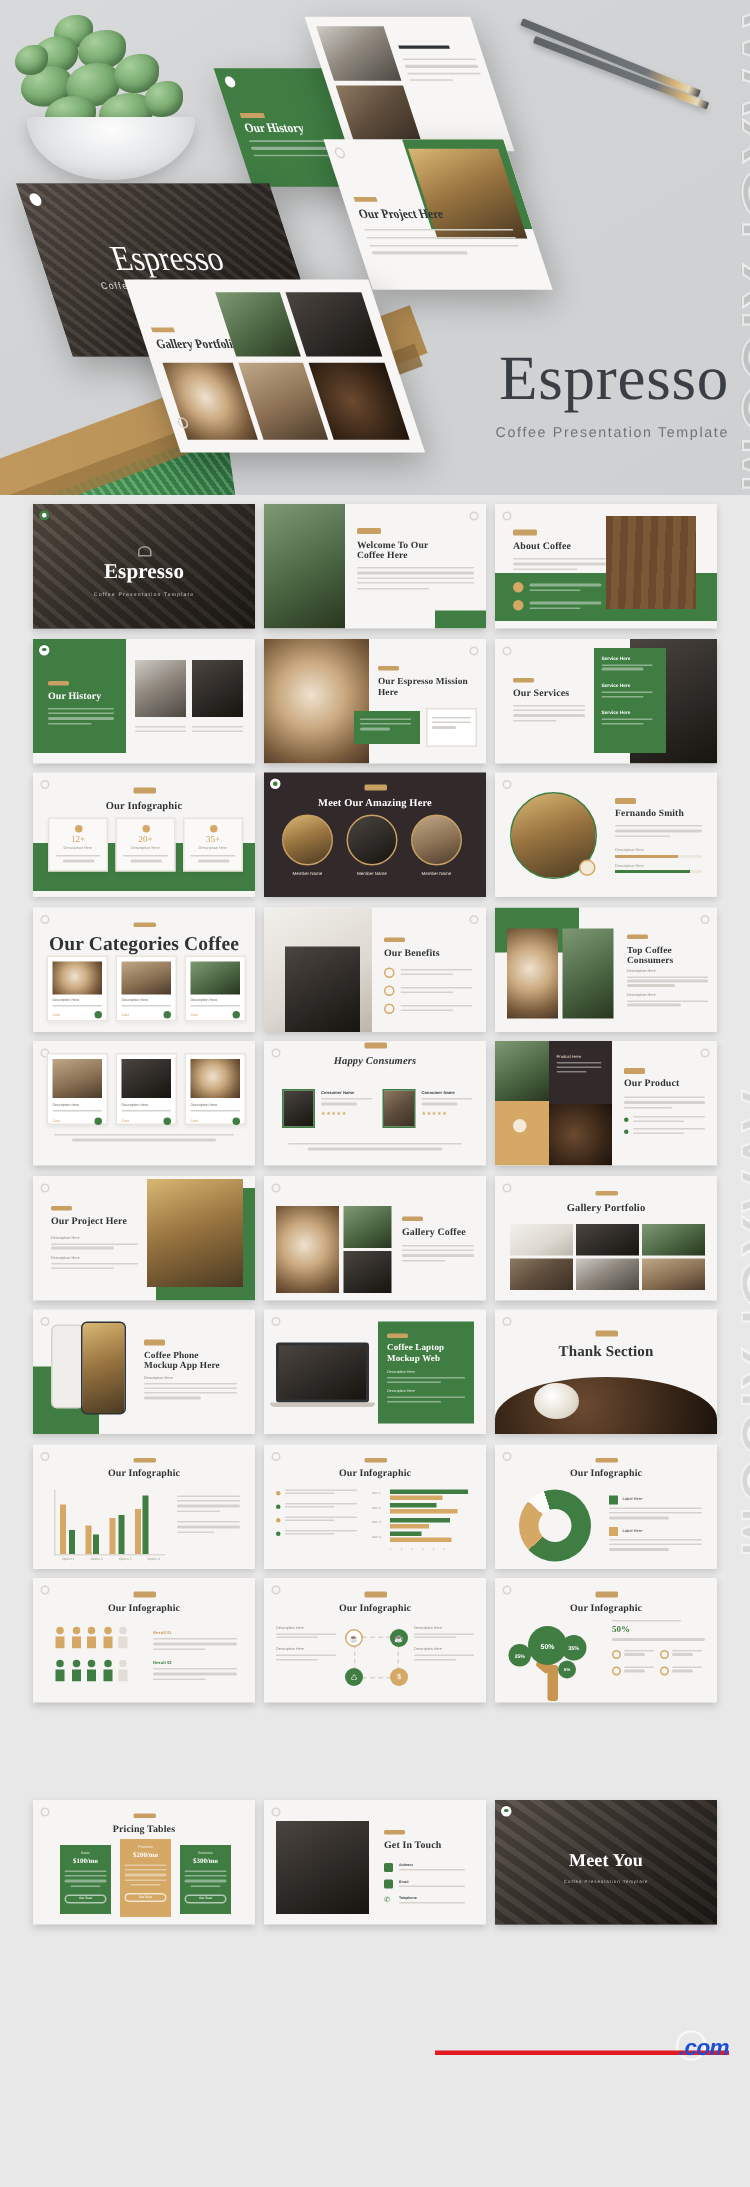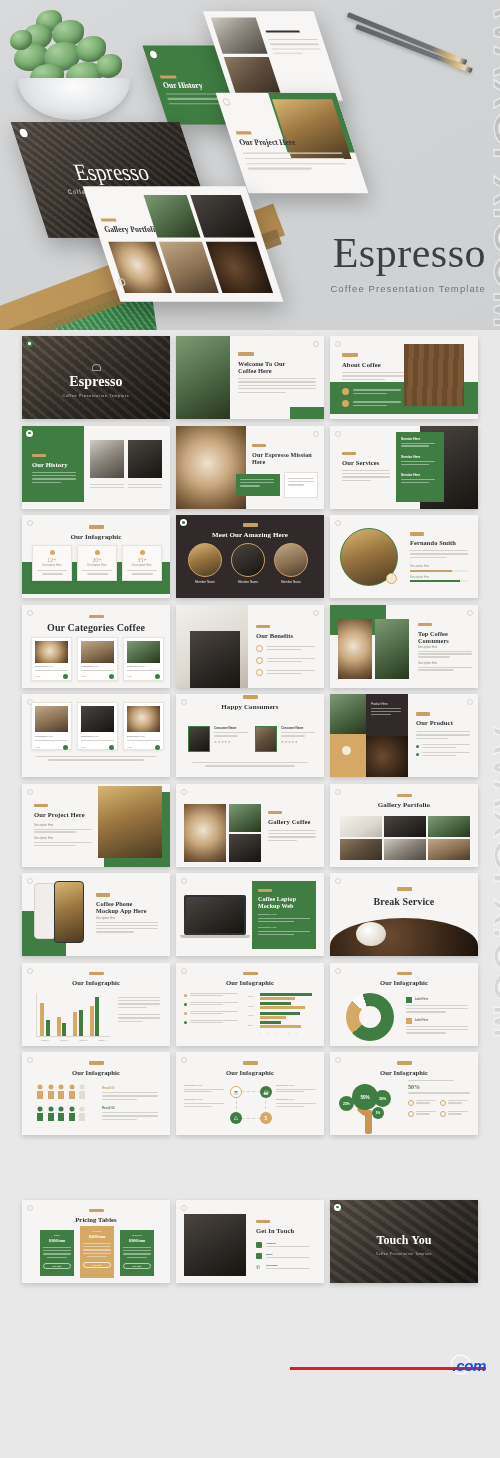--- a/index.html
+++ b/index.html
@@ -477,21 +477,21 @@
         </div>
       </div>
     </div>
 
     <div class="row">
 
       <div class="slide">
         <div class="corner-dot left"></div>
         <div style="position:absolute;left:0;right:0;top:10px;text-align:center;">
           <div class="gold-tab" style="margin:0 auto 4px;"></div>
-          <div class="t ctr" style="font-size:10px;">Our Categories Coffee</div>
+          <div class="t ctr" style="font-size:13px;">Our Categories Coffee</div>
         </div>
         <div style="position:absolute;left:9px;top:32px;display:flex;gap:5px;">
           <div style="width:41px;height:44px;background:#fff;border:.6px solid #e8e4dc;padding:3px;box-shadow:0 1px 3px rgba(0,0,0,.07);">
             <div class="ph p-latte" style="width:100%;height:22px;"></div>
             <div style="font-size:2.4px;color:#6e6a63;margin-top:2.5px;">Description Here</div>
             <div class="ln" style="margin-top:2px;"></div>
             <div style="display:flex;justify-content:space-between;align-items:center;margin-top:3px;">
               <span style="font-size:2.4px;color:#c9a063;">Cost</span>
               <span style="width:5px;height:5px;border-radius:50%;background:#3f7d43;"></span>
             </div>
@@ -601,21 +601,21 @@
           </div>
         </div>
         <div class="lines" style="position:absolute;left:14px;top:62px;width:120px;">
             <div class="ln"></div>
             <div class="ln" style="width:80%;margin:0 auto;"></div>
           </div>
       </div>
 
       <div class="slide">
         <div class="corner-dot left"></div>
-        <div style="position:absolute;left:0;right:0;top:1px;text-align:center;">
+        <div style="position:absolute;left:0;right:0;top:1px;text-align:center;font-style:italic;">
           <div class="gold-tab" style="margin:0 auto 4px;"></div>
           <div class="t ctr" style="font-size:7px;">Happy Consumers</div>
         </div>
         <div style="position:absolute;left:12px;top:32px;display:flex;gap:7px;">
           <div style="display:flex;gap:4px;">
             <div class="ph p-dark" style="width:22px;height:26px;border:1.2px solid #3f7d43;"></div>
             <div style="width:34px;">
               <div style="font-size:2.8px;color:#3a3f45;font-weight:700;">Consumer Name</div>
               <div class="ln" style="margin:2px 0;"></div>
                 <div class="ln" style="width:70%"></div>
@@ -761,21 +761,21 @@
           <div style="font-size:2.5px;color:rgba(255,255,255,.85);margin:4px 0 2px;">Description Here</div>
           <div class="ln w" style="margin-bottom:1.6px;"></div>
             <div class="ln w" style="width:70%"></div>
         </div>
       </div>
 
       <div class="slide">
         <div class="corner-dot left"></div>
         <div style="position:absolute;left:0;right:0;top:14px;text-align:center;">
           <div class="gold-tab" style="margin:0 auto 5px;"></div>
-          <div class="t ctr" style="font-size:10px;">Break Service</div>
+          <div class="t ctr" style="font-size:10px;">Thank Section</div>
         </div>
         <div class="ph p-beans" style="position:absolute;left:0;bottom:0;width:148px;height:38px;border-radius:50% 50% 0 0 / 28px 28px 0 0;"></div>
         <div style="position:absolute;left:26px;bottom:10px;width:30px;height:24px;border-radius:50%;background:radial-gradient(circle at 40% 35%,#fff 0%,#e4ded2 60%,#c6bdab 100%);"></div>
       </div>
     </div>
 
     <div class="row">
 
       <div class="slide">
         <div class="corner-dot left"></div>
@@ -1161,21 +1161,21 @@
       </div>
 
       <div class="slide dark">
         <div style="position:absolute;inset:0;background:
              repeating-linear-gradient(35deg, rgba(255,255,255,.04) 0 4px, rgba(0,0,0,.15) 4px 9px),
              linear-gradient(140deg,#5a524a 0%,#332d28 58%,#1c1915 100%);"></div>
         <div class="badge">
             <i></i>
           </div>
         <div style="position:absolute;left:0;right:0;top:34px;text-align:center;">
-          <div class="t ctr white" style="font-size:12px;">Touch You</div>
+          <div class="t ctr white" style="font-size:12px;">Meet You</div>
           <div style="margin-top:5px;font-size:3px;color:rgba(255,255,255,.68);letter-spacing:.6px;font-family:'Liberation Sans',sans-serif;">Coffee Presentation Template</div>
         </div>
       </div>
     </div>
   </div>
 
   <div class="wm wm-a">AVAXGFX.COM</div>
 
   <div class="wm wm-c">AVAXGFX.COM</div>
 

